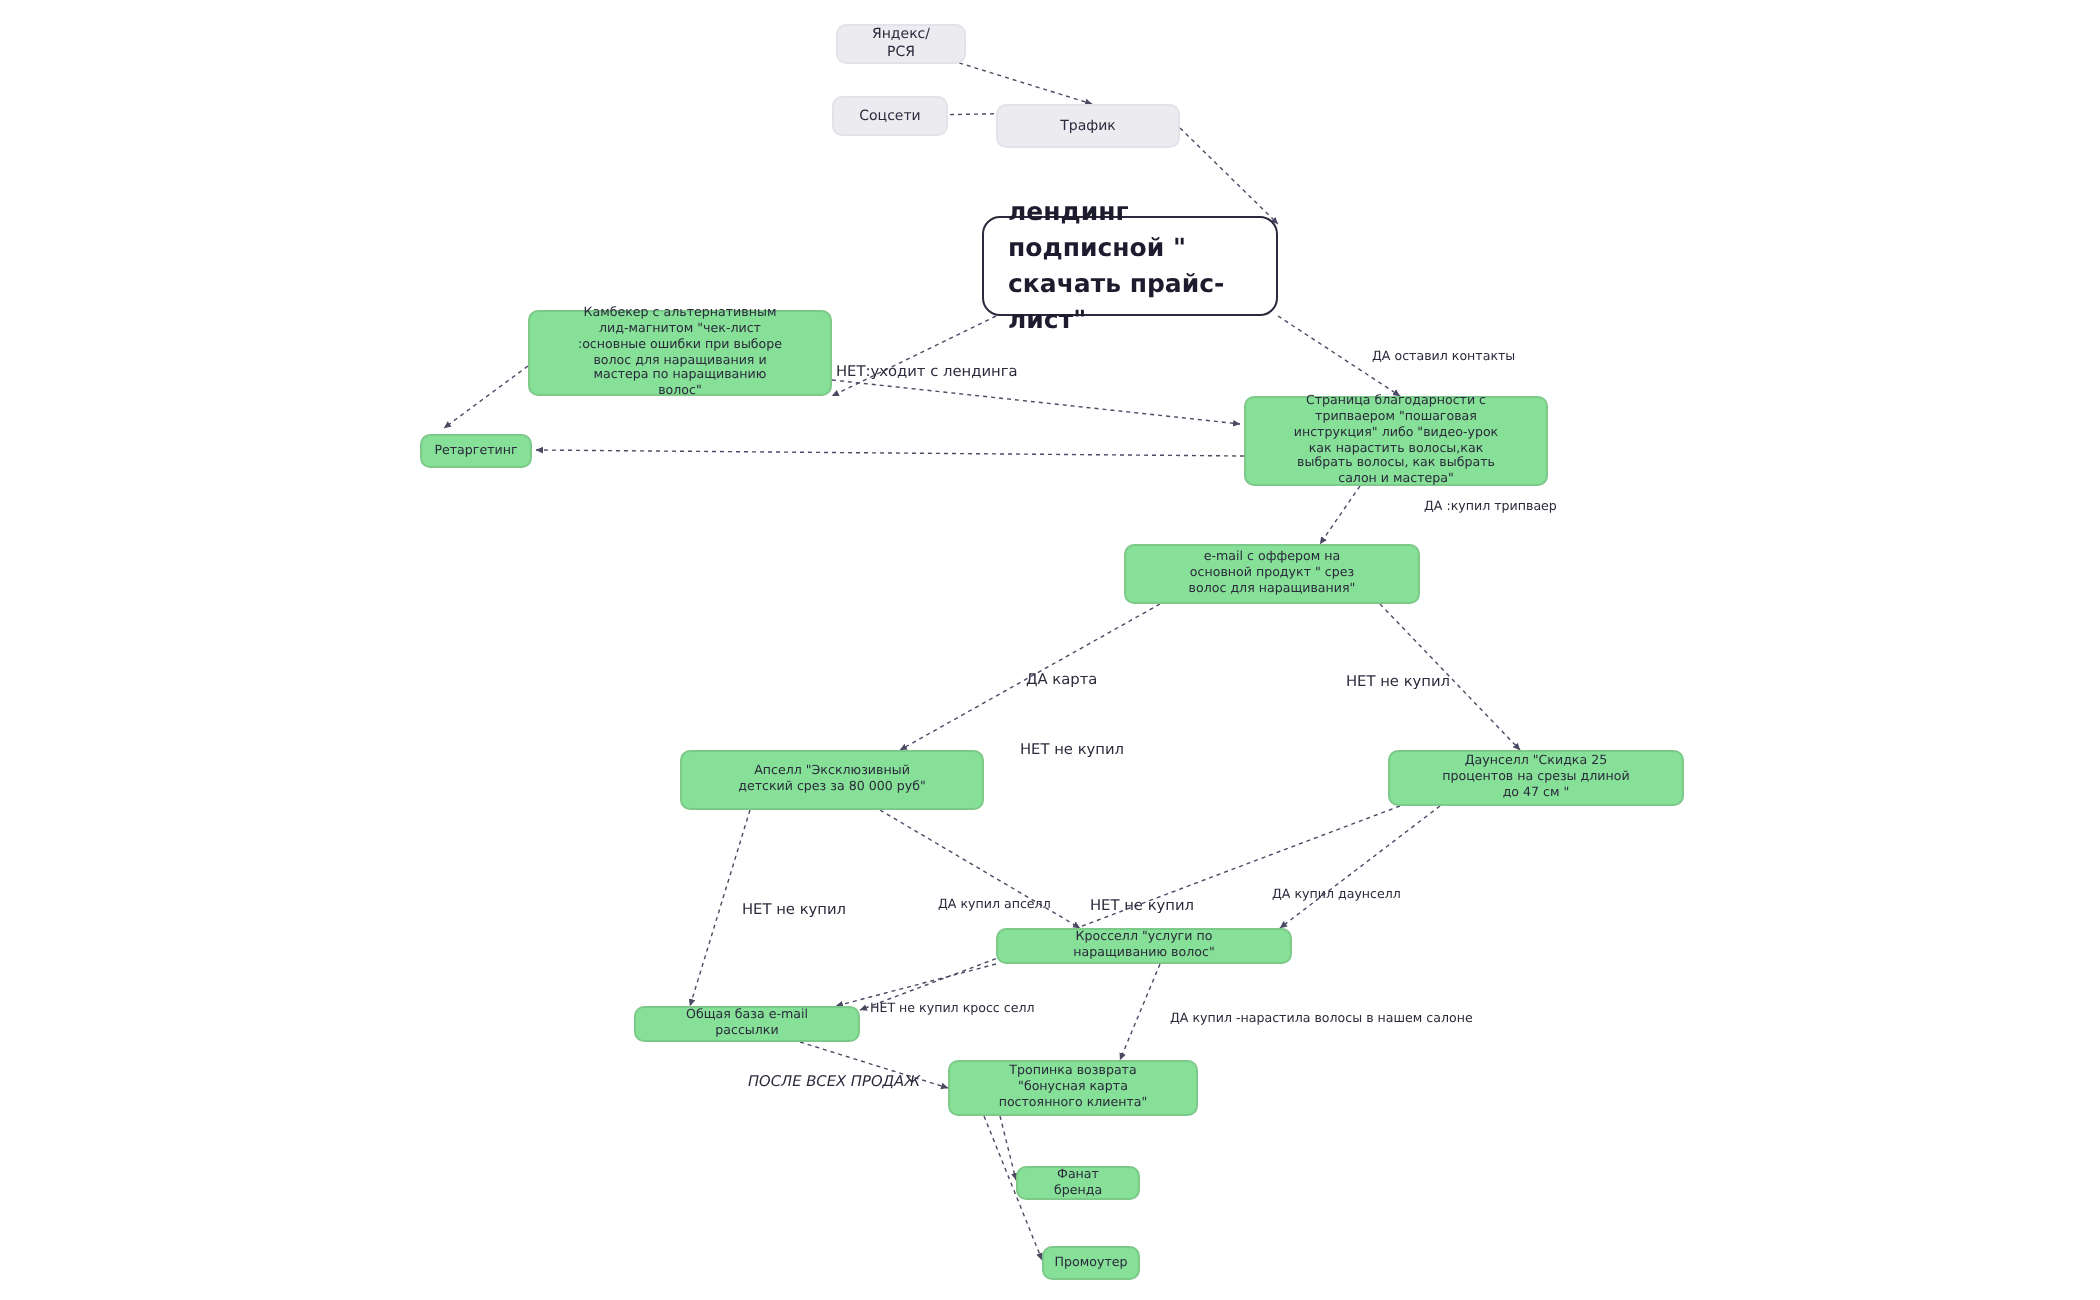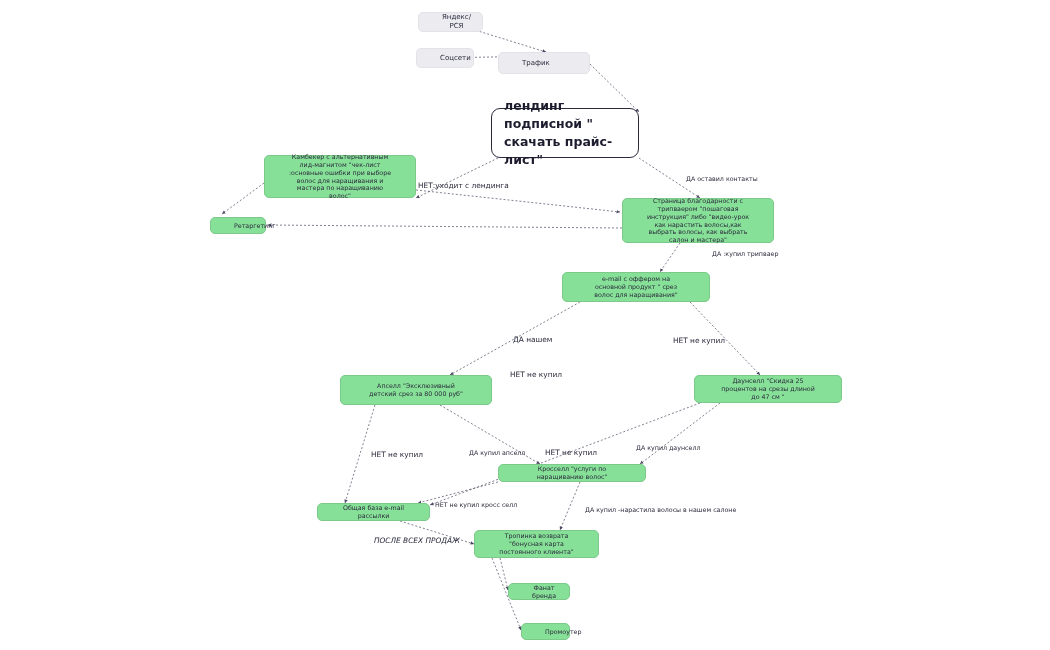--- a/index.html
+++ b/index.html
@@ -20,21 +20,21 @@
     left: 0; top: 0;
     width: 1050px;
     height: 650px;
     pointer-events: none;
   }
   .node {
     position: absolute;
     box-sizing: border-box;
     display: flex;
     align-items: center;
-    justify-content: flex-start;
+    justify-content: center;
     text-align: center;
     color: #2a2a3c;
     line-height: 1.25;
     border-radius: 5px;
     padding: 3px 23px;
   }
   .node-green {
     background: #87E097;
     border: 1px solid #7cc98a;
     font-size: 6.3px;
@@ -140,21 +140,21 @@
     </div>
     <div class="node node-green" style="left: 508px; top: 583px; width: 62px; height: 17px;">
       <span>Фанат бренда</span>
     </div>
     <div class="node node-green" style="left: 521px; top: 623px; width: 49px; height: 17px;">
       <span>Промоутер</span>
     </div>
     <div class="edge-label big" style="left: 418px; top: 182px;">НЕТ:уходит с лендинга</div>
     <div class="edge-label" style="left: 686px; top: 176px;">ДА оставил контакты</div>
     <div class="edge-label" style="left: 712px; top: 251px;">ДА :купил трипваер</div>
-    <div class="edge-label big" style="left: 513px; top: 336px;">ДА нашем</div>
+    <div class="edge-label big" style="left: 513px; top: 336px;">ДА карта</div>
     <div class="edge-label big" style="left: 673px; top: 337px;">НЕТ не купил</div>
     <div class="edge-label big" style="left: 510px; top: 371px;">НЕТ не купил</div>
     <div class="edge-label big" style="left: 371px; top: 451px;">НЕТ не купил</div>
     <div class="edge-label" style="left: 469px; top: 450px;">ДА купил апселл</div>
     <div class="edge-label big" style="left: 545px; top: 449px;">НЕТ не купил</div>
     <div class="edge-label" style="left: 636px; top: 445px;">ДА купил даунселл</div>
     <div class="edge-label" style="left: 435px; top: 502px;">НЕТ не купил кросс селл</div>
     <div class="edge-label" style="left: 585px; top: 507px;">ДА купил -нарастила волосы в нашем салоне</div>
     <div class="edge-label big" style="left: 374px; top: 537px; font-style: italic;">ПОСЛЕ ВСЕХ ПРОДАЖ</div>
   </div>

